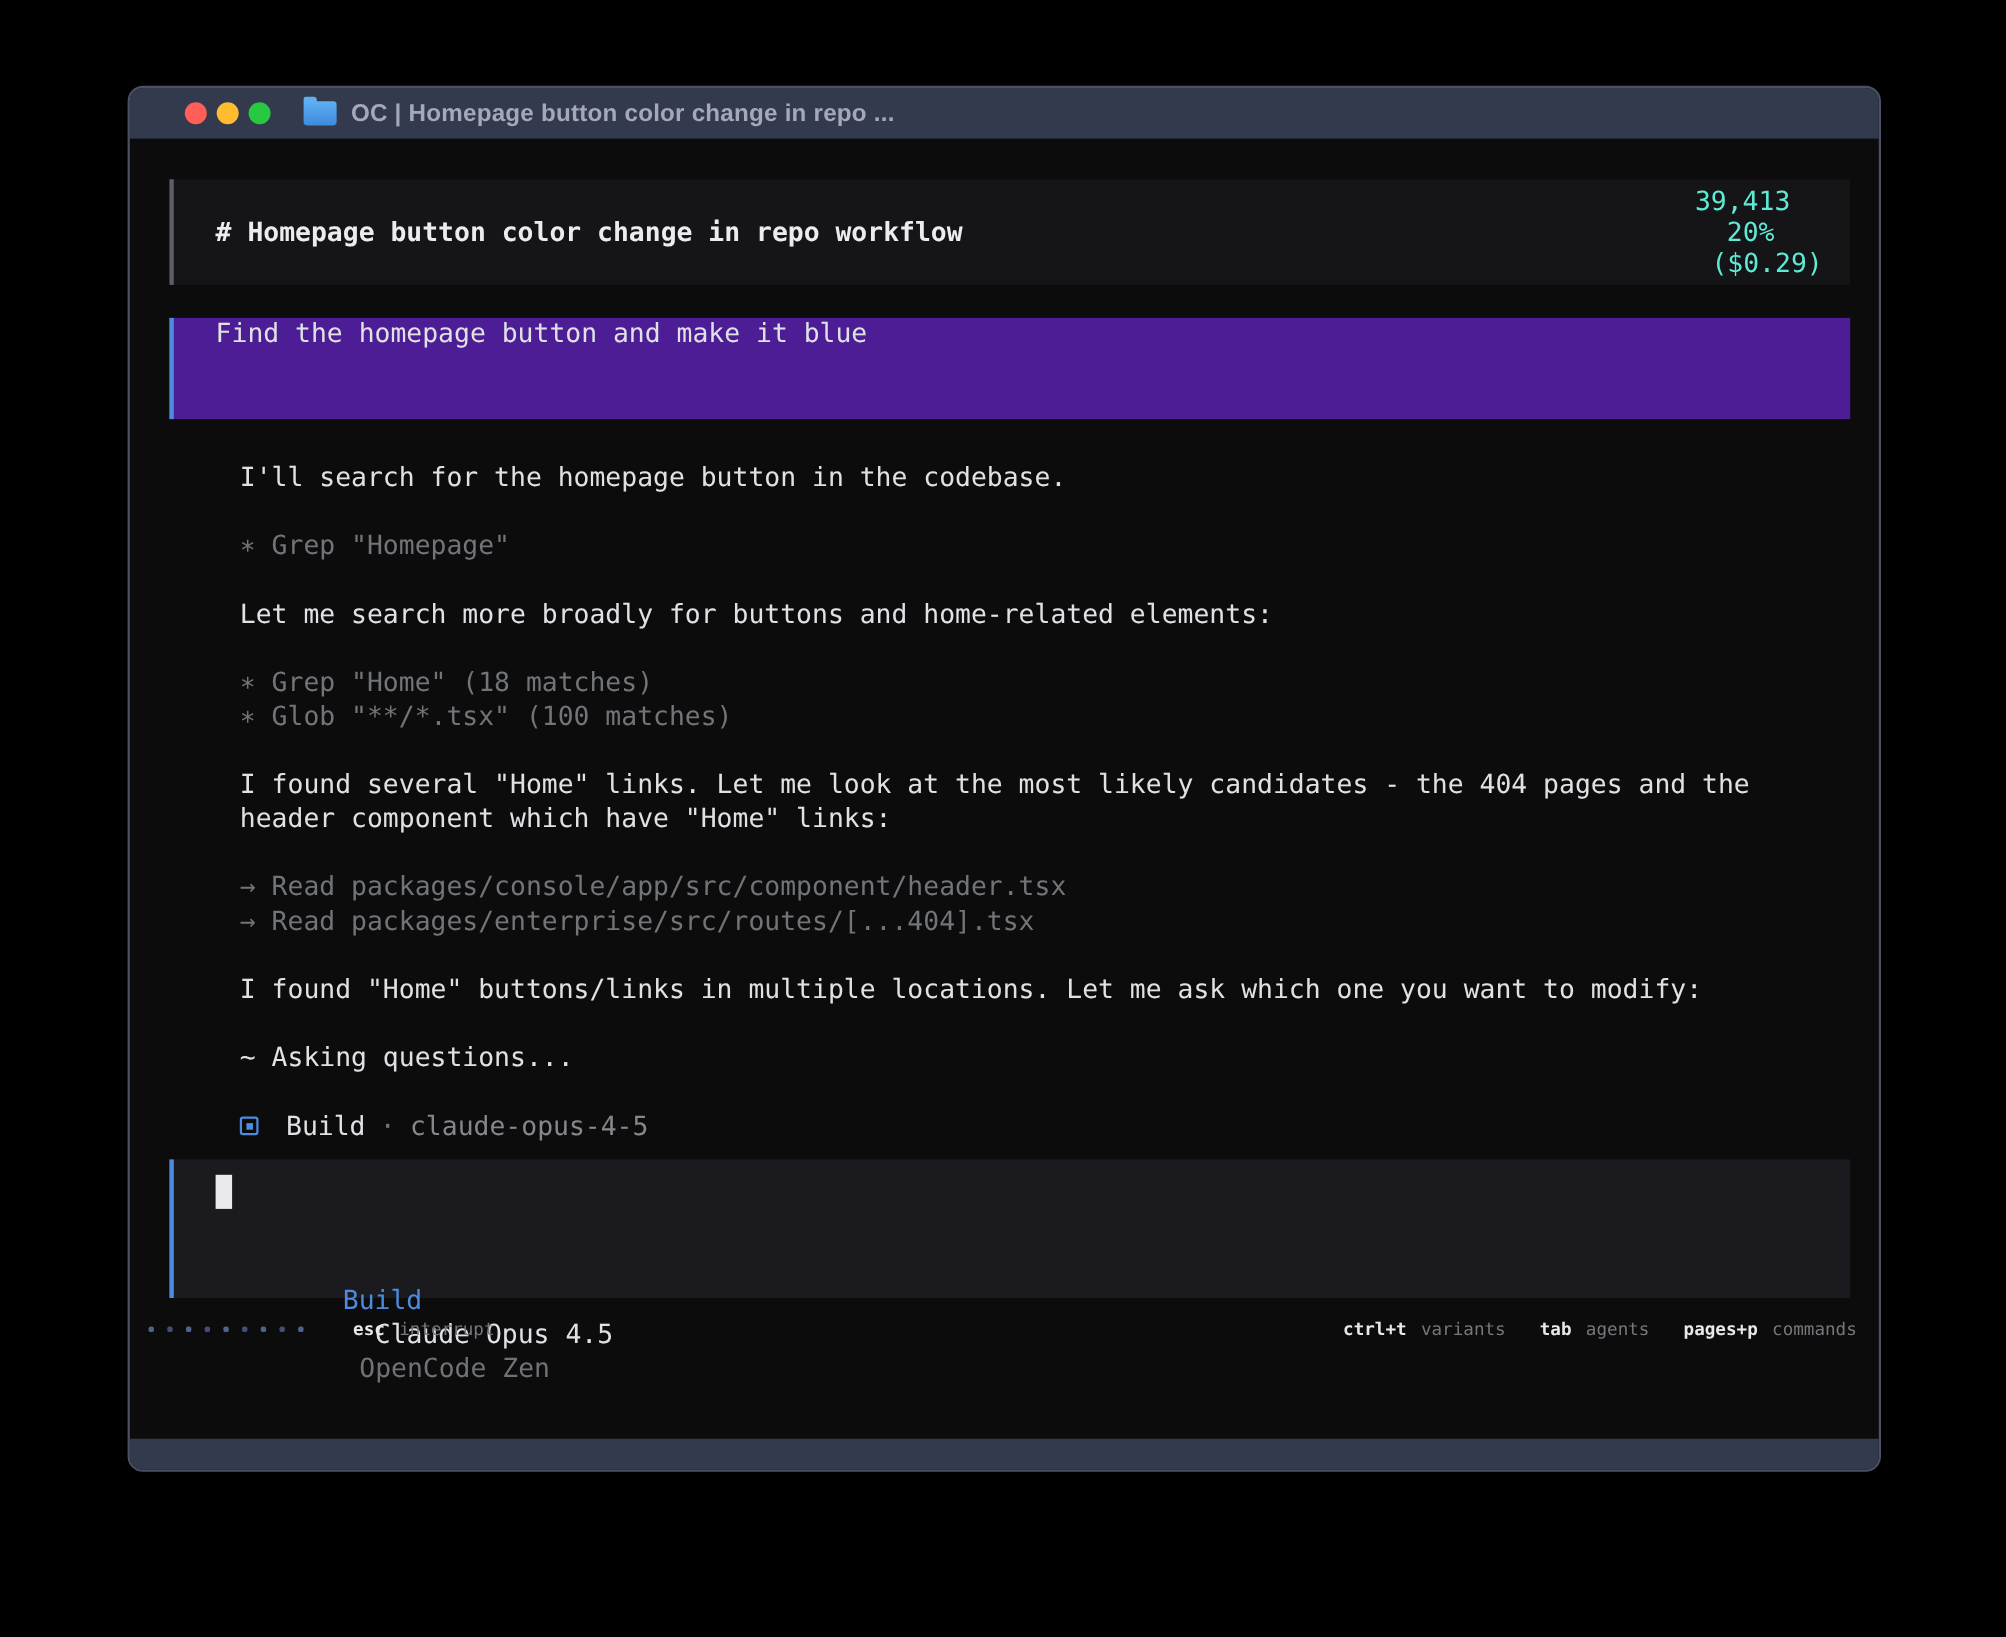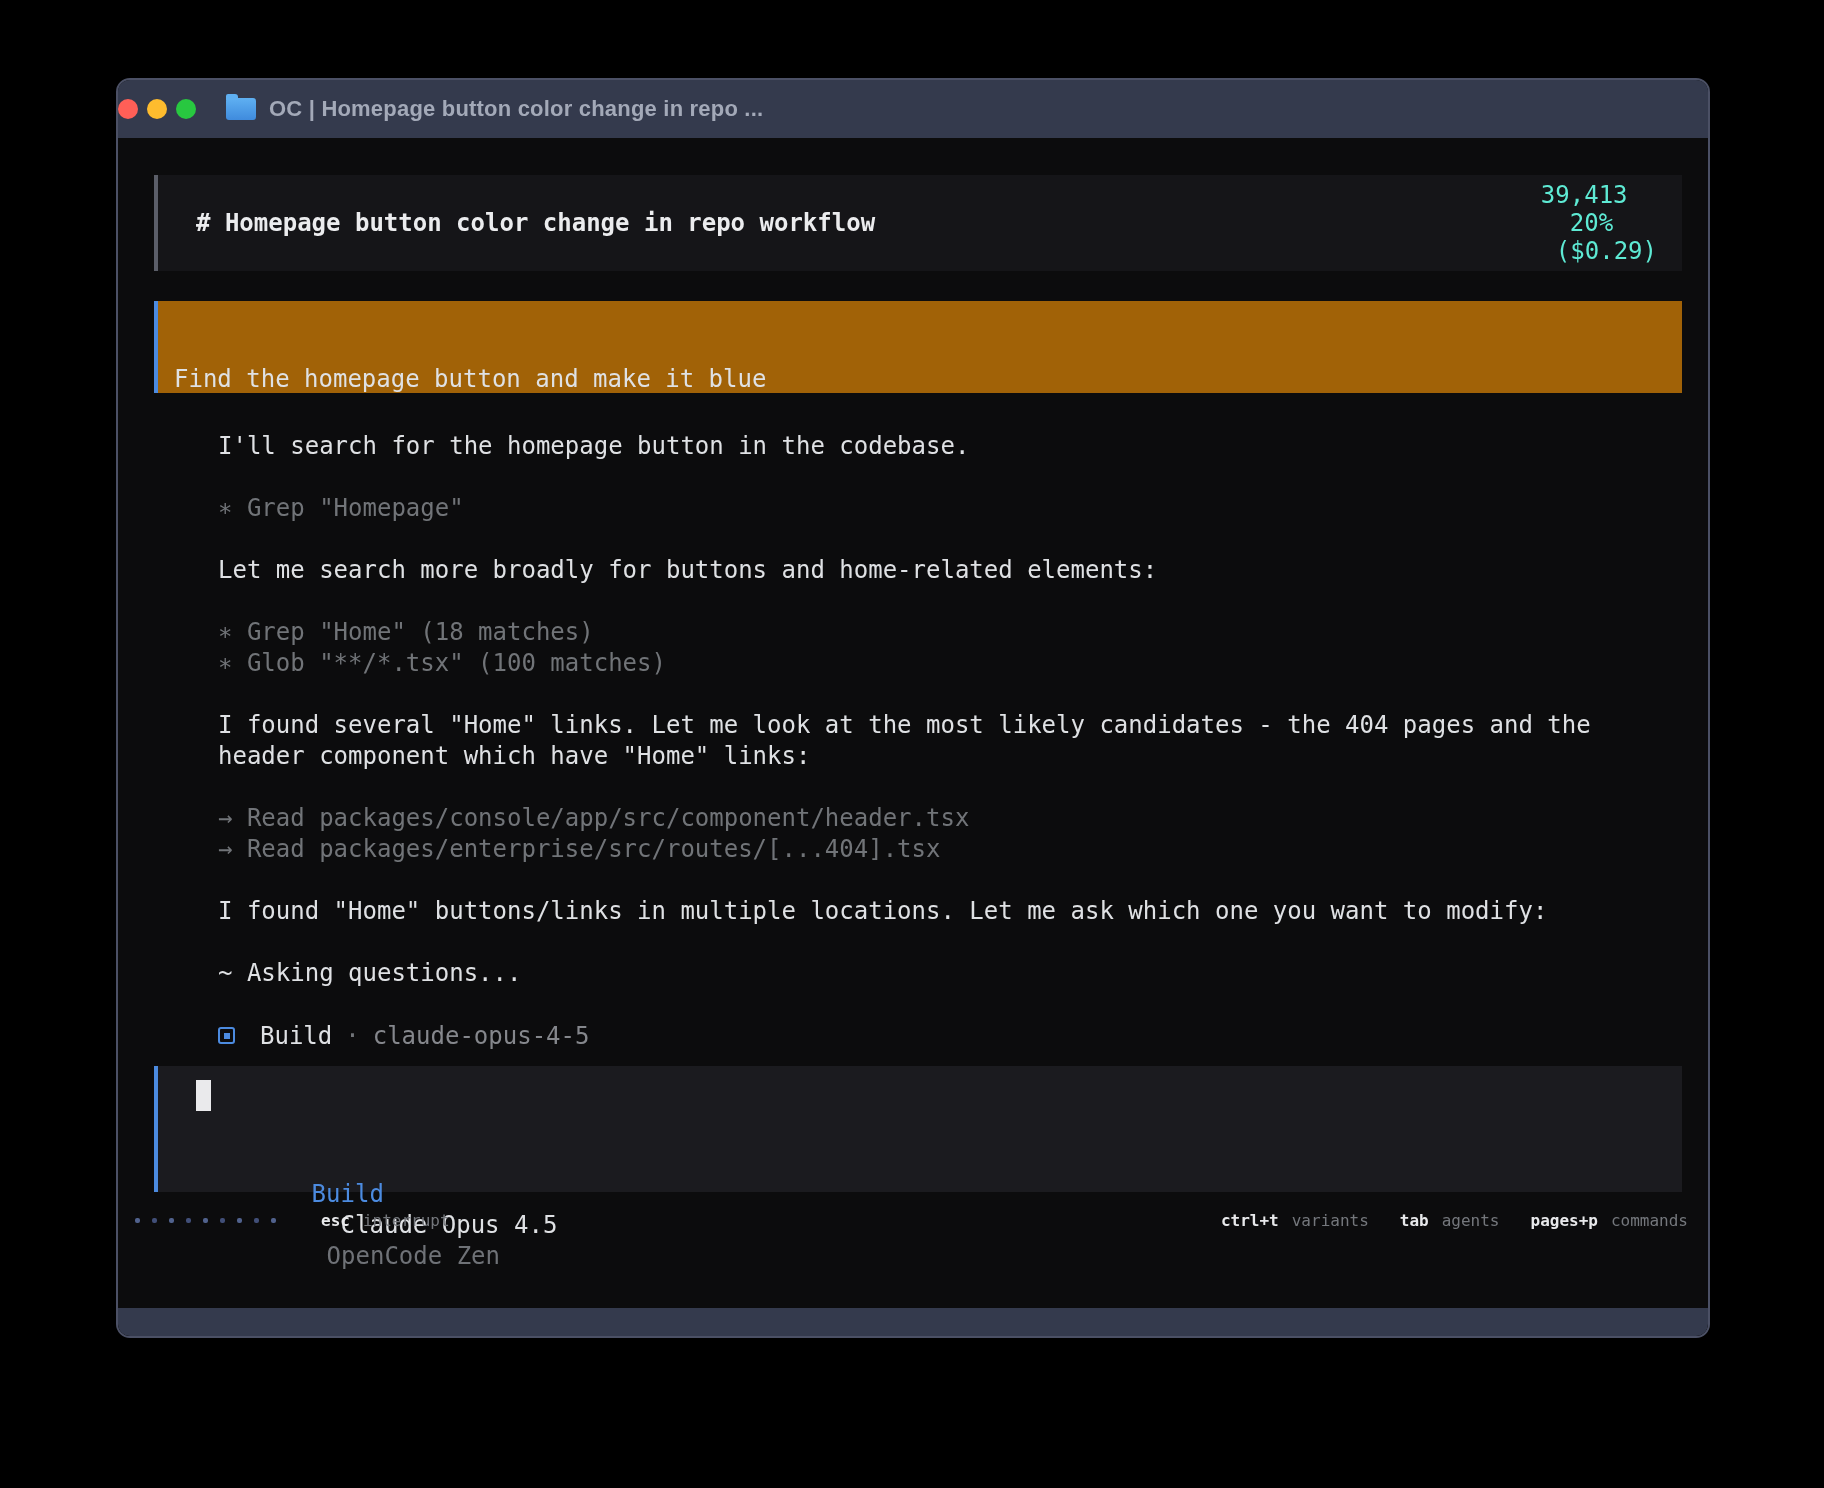--- a/index.html
+++ b/index.html
@@ -15,23 +15,24 @@
     position: absolute; left: 116px; top: 78px;
     width: 1594px; height: 1260px;
     background: #0c0c0d;
     border: 2px solid #4b5065;
     border-radius: 14px;
     overflow: hidden;
   }
 
   
   .titlebar {
-    height: 58px;
+    height: 46px;
     background: #343a4d;
     display: flex; align-items: center;
+    padding-left: 50px;
   }
   .traffic { width: 20px; height: 20px; border-radius: 50%; margin-right: 9px; }
   .traffic.red    { background: #ff5f57; }
   .traffic.yellow { background: #febc2e; }
   .traffic.green  { background: #28c840; }
   .folder {
     width: 30px; height: 22px; margin-left: 21px; margin-right: 13px;
     background: linear-gradient(180deg, #5fb0f2 0%, #3f8bdd 100%);
     border-radius: 3px; position: relative;
   }
@@ -58,24 +59,24 @@
     display: flex; align-items: center; justify-content: space-between;
     padding: 0 25px 0 38px;
   }
   .session-title { font-size: 24px; font-weight: bold; color: #ebecee; white-space: pre; }
   .session-stats { font-size: 24px; color: #5eead4; white-space: pre; }
   .session-stats span { display: inline-block; }
   .session-stats .sp { margin-left: 29px; }
 
   .user-box {
     margin-top: 30px; height: 92px;
-    background: #a16207;
+    background: #4c1d95;
     border-left: 4px solid #4c8be0;
-    display: flex; align-items: flex-end;
-    padding-left: 16px;
+    display: flex; align-items: flex-start;
+    padding-left: 38px;
     font-size: 24px; color: #dfe1e4; white-space: pre;
   }
 
   .body-lines { margin-top: 38px; margin-left: 64px; font-size: 24px; }
   .line { height: 31px; line-height: 31px; white-space: pre; }
   .line.t { color: #dfe1e4; }
   .line.g { color: #717478; }
 
   .build-line { display: flex; align-items: center; height: 31px; }
   .build-icon {

